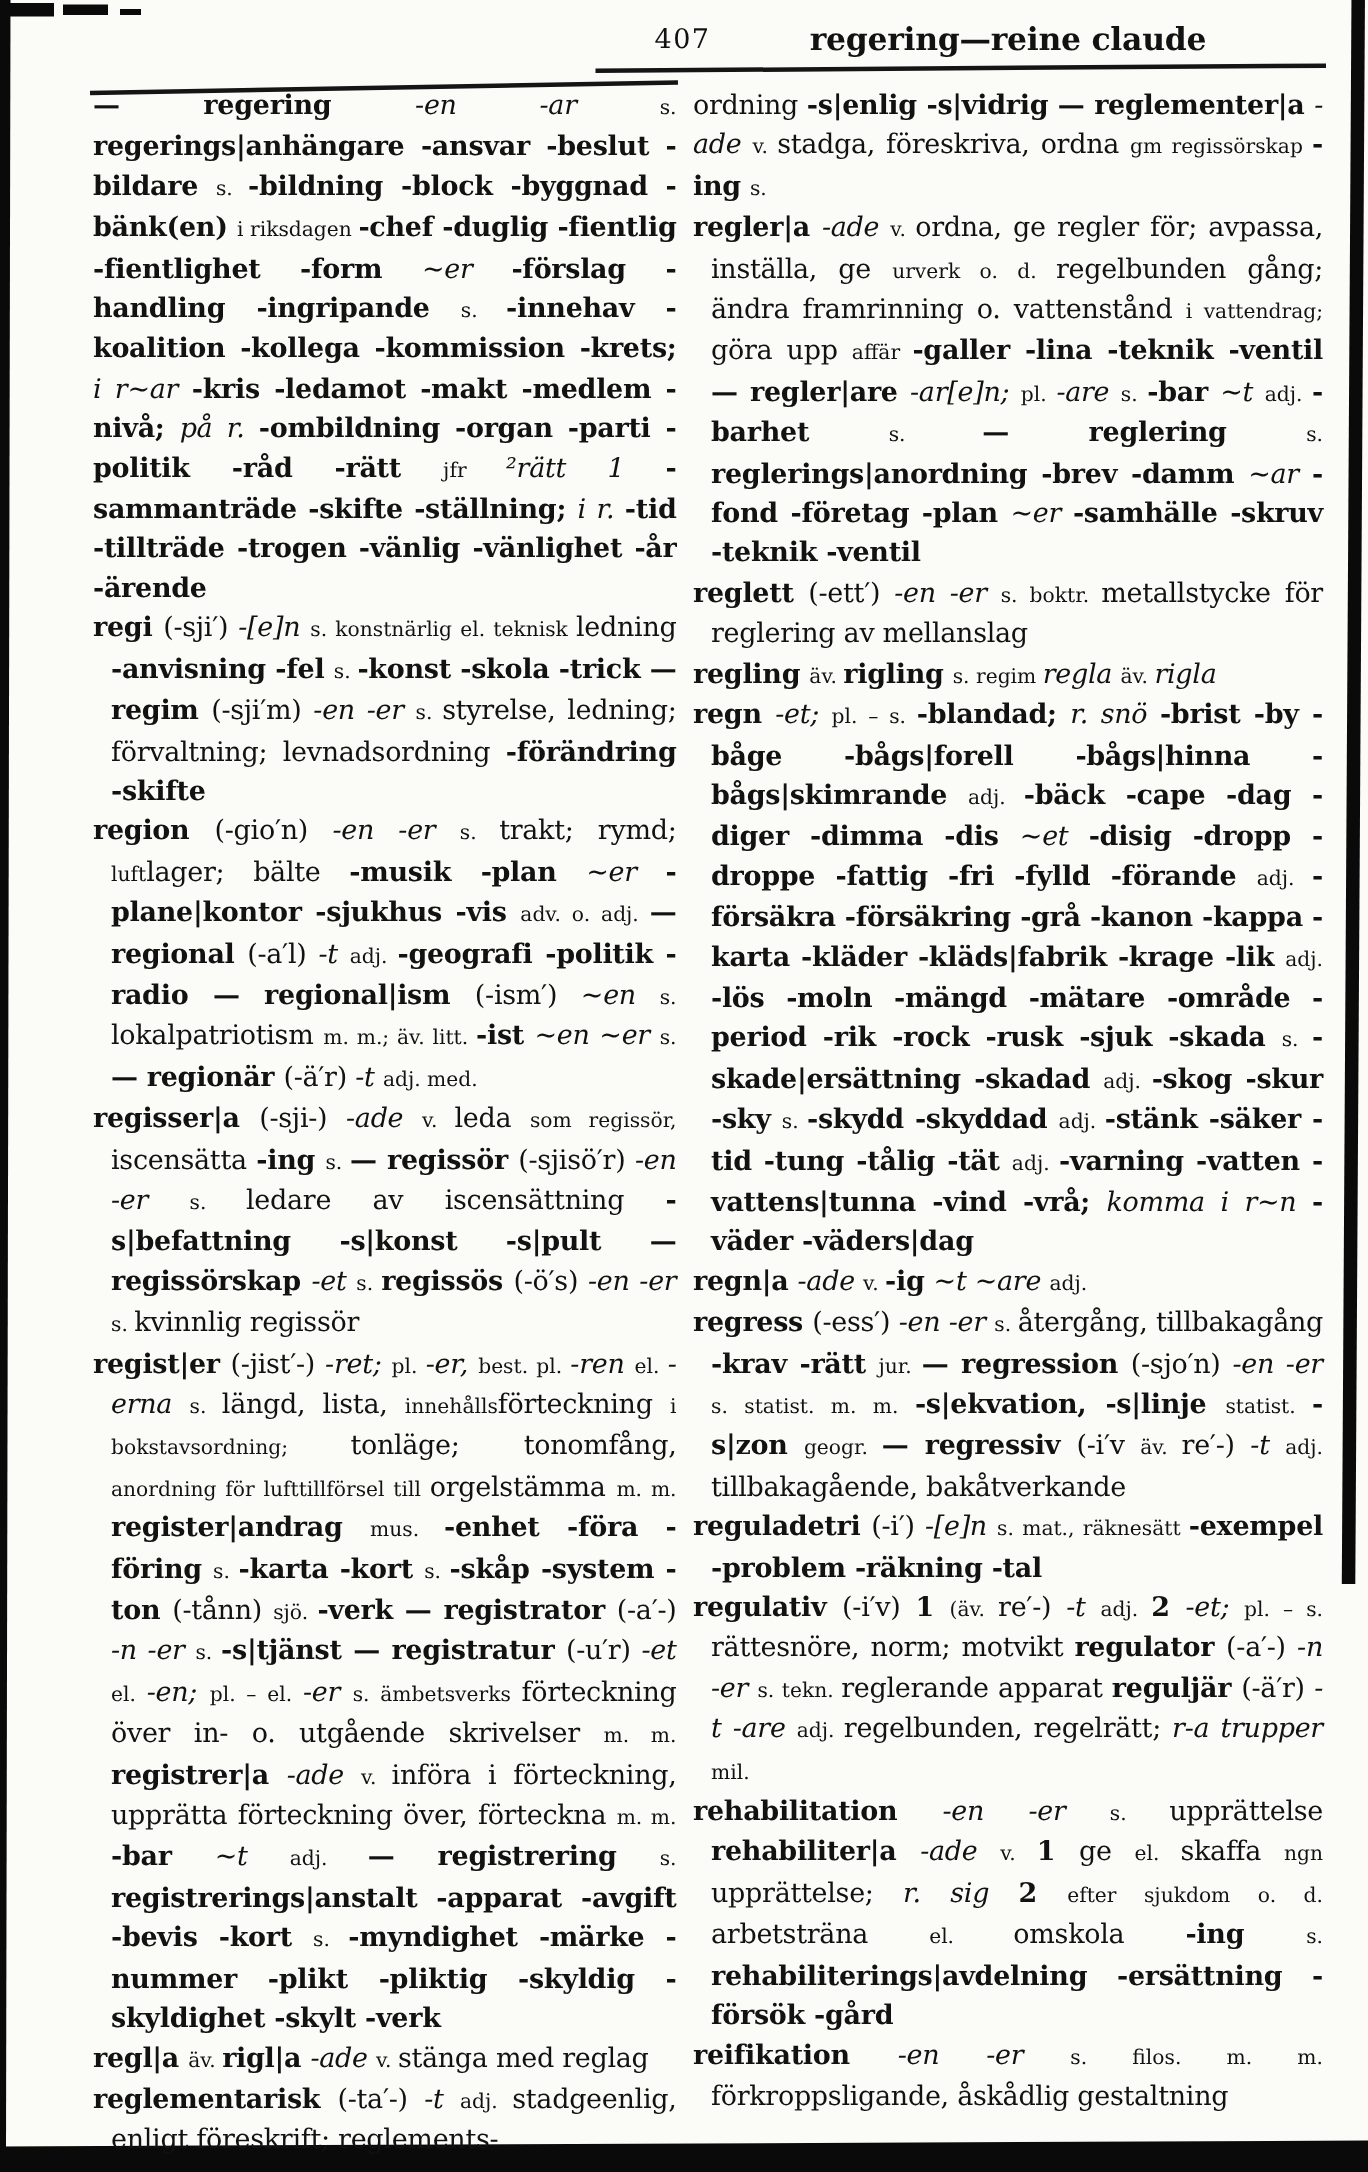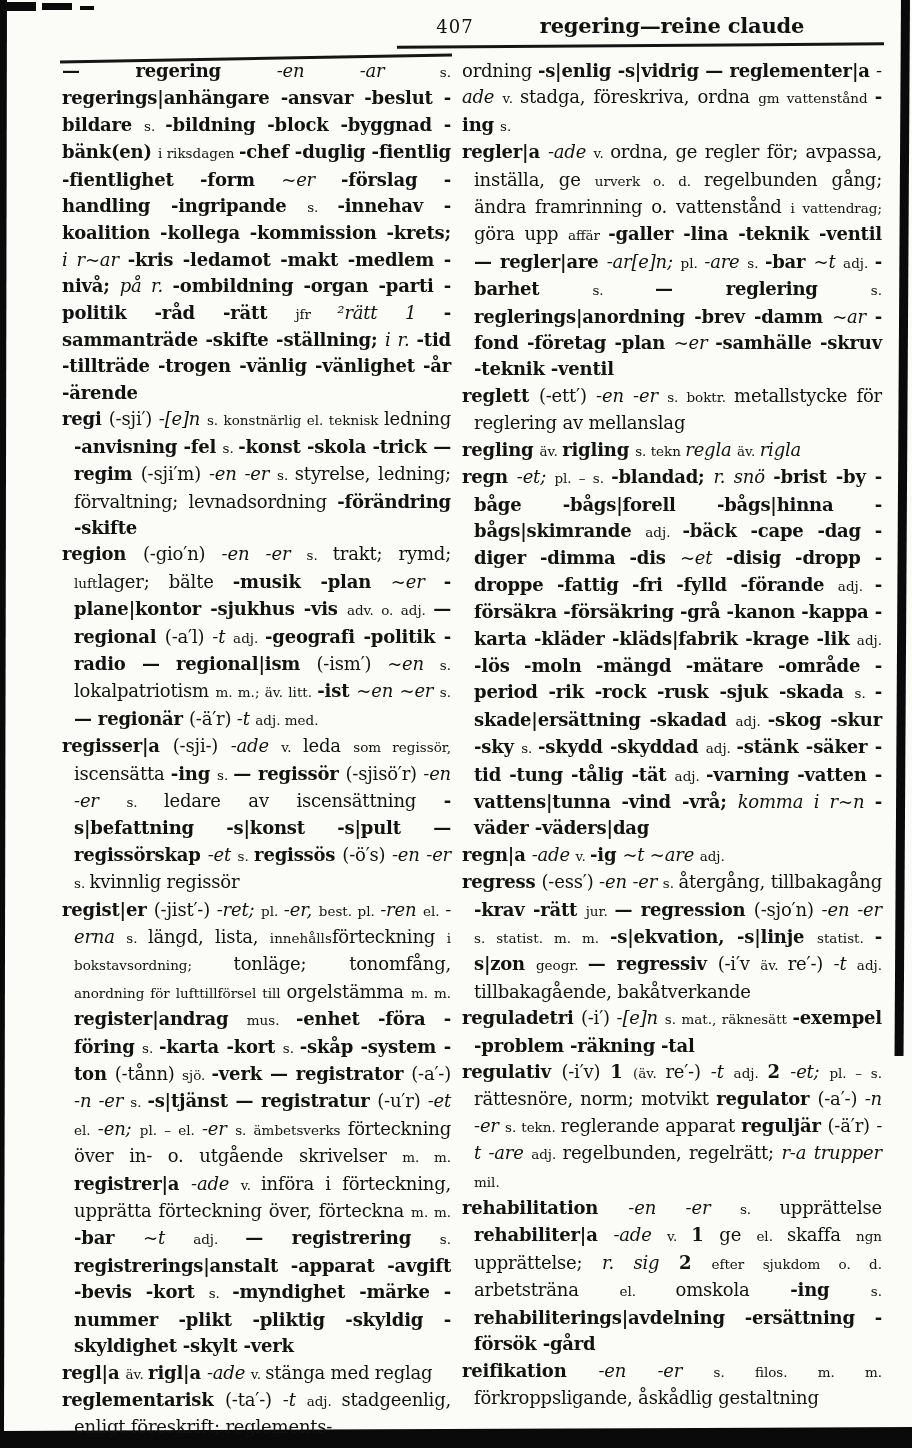--- a/index.html
+++ b/index.html
@@ -64,24 +64,24 @@
 <div class="column" id="col-left">
     <p class="entry cont"><span class="seg-b">— regering </span><span class="seg-i">-en -ar </span><span class="seg-sm">s. </span><span class="seg-b">regerings|anhängare -ansvar -beslut -bildare </span><span class="seg-sm">s. </span><span class="seg-b">-bildning -block -byggnad -bänk(en) </span><span class="seg-sm">i riksdagen </span><span class="seg-b">-chef -duglig -fientlig -fientlighet -form </span><span class="seg-i">~er </span><span class="seg-b">-förslag -handling -ingripande </span><span class="seg-sm">s. </span><span class="seg-b">-innehav -koalition -kollega -kommission -krets; </span><span class="seg-i">i r~ar </span><span class="seg-b">-kris -ledamot -makt -medlem -nivå; </span><span class="seg-i">på r. </span><span class="seg-b">-ombildning -organ -parti -politik -råd -rätt </span><span class="seg-sm">jfr </span><span class="seg-i">²rätt 1 </span><span class="seg-b">-sammanträde -skifte -ställning; </span><span class="seg-i">i r. </span><span class="seg-b">-tid -tillträde -trogen -vänlig -vänlighet -år -ärende</span></p>
     <p class="entry"><span class="seg-b">regi </span><span class="seg-n">(-sji′) </span><span class="seg-i">-[e]n </span><span class="seg-sm">s. konstnärlig el. teknisk </span><span class="seg-n">ledning </span><span class="seg-b">-anvisning -fel </span><span class="seg-sm">s. </span><span class="seg-b">-konst -skola -trick — regim </span><span class="seg-n">(-sji′m) </span><span class="seg-i">-en -er </span><span class="seg-sm">s. </span><span class="seg-n">styrelse, ledning; förvaltning; levnadsordning </span><span class="seg-b">-förändring -skifte</span></p>
     <p class="entry"><span class="seg-b">region </span><span class="seg-n">(-gio′n) </span><span class="seg-i">-en -er </span><span class="seg-sm">s. </span><span class="seg-n">trakt; rymd; </span><span class="seg-sm">luft</span><span class="seg-n">lager; bälte </span><span class="seg-b">-musik -plan </span><span class="seg-i">~er </span><span class="seg-b">-plane|kontor -sjukhus -vis </span><span class="seg-sm">adv. o. adj. </span><span class="seg-b">— regional </span><span class="seg-n">(-a′l) </span><span class="seg-i">-t </span><span class="seg-sm">adj. </span><span class="seg-b">-geografi -politik -radio — regional|ism </span><span class="seg-n">(-ism′) </span><span class="seg-i">~en </span><span class="seg-sm">s. </span><span class="seg-n">lokalpatriotism </span><span class="seg-sm">m. m.; äv. litt. </span><span class="seg-b">-ist </span><span class="seg-i">~en ~er </span><span class="seg-sm">s. </span><span class="seg-b">— regionär </span><span class="seg-n">(-ä′r) </span><span class="seg-i">-t </span><span class="seg-sm">adj. med.</span></p>
     <p class="entry"><span class="seg-b">regisser|a </span><span class="seg-n">(-sji-) </span><span class="seg-i">-ade </span><span class="seg-sm">v. </span><span class="seg-n">leda </span><span class="seg-sm">som regissör, </span><span class="seg-n">iscensätta </span><span class="seg-b">-ing </span><span class="seg-sm">s. </span><span class="seg-b">— regissör </span><span class="seg-n">(-sjisö′r) </span><span class="seg-i">-en -er </span><span class="seg-sm">s. </span><span class="seg-n">ledare av iscensättning </span><span class="seg-b">-s|befattning -s|konst -s|pult — regissörskap </span><span class="seg-i">-et </span><span class="seg-sm">s. </span><span class="seg-b">regissös </span><span class="seg-n">(-ö′s) </span><span class="seg-i">-en -er </span><span class="seg-sm">s. </span><span class="seg-n">kvinnlig regissör</span></p>
     <p class="entry"><span class="seg-b">regist|er </span><span class="seg-n">(-jist′-) </span><span class="seg-i">-ret; </span><span class="seg-sm">pl. </span><span class="seg-i">-er, </span><span class="seg-sm">best. pl. </span><span class="seg-i">-ren </span><span class="seg-sm">el. </span><span class="seg-i">-erna </span><span class="seg-sm">s. </span><span class="seg-n">längd, lista, </span><span class="seg-sm">innehålls</span><span class="seg-n">förteckning </span><span class="seg-sm">i bokstavsordning; </span><span class="seg-n">tonläge; tonomfång, </span><span class="seg-sm">anordning för lufttillförsel till </span><span class="seg-n">orgelstämma </span><span class="seg-sm">m. m. </span><span class="seg-b">register|andrag </span><span class="seg-sm">mus. </span><span class="seg-b">-enhet -föra -föring </span><span class="seg-sm">s. </span><span class="seg-b">-karta -kort </span><span class="seg-sm">s. </span><span class="seg-b">-skåp -system -ton </span><span class="seg-n">(-tånn) </span><span class="seg-sm">sjö. </span><span class="seg-b">-verk — registrator </span><span class="seg-n">(-a′-) </span><span class="seg-i">-n -er </span><span class="seg-sm">s. </span><span class="seg-b">-s|tjänst — registratur </span><span class="seg-n">(-u′r) </span><span class="seg-i">-et </span><span class="seg-sm">el. </span><span class="seg-i">-en; </span><span class="seg-sm">pl. – el. </span><span class="seg-i">-er </span><span class="seg-sm">s. ämbetsverks </span><span class="seg-n">förteckning över in- o. utgående skrivelser </span><span class="seg-sm">m. m. </span><span class="seg-b">registrer|a </span><span class="seg-i">-ade </span><span class="seg-sm">v. </span><span class="seg-n">införa i förteckning, upprätta förteckning över, förteckna </span><span class="seg-sm">m. m. </span><span class="seg-b">-bar </span><span class="seg-i">~t </span><span class="seg-sm">adj. </span><span class="seg-b">— registrering </span><span class="seg-sm">s. </span><span class="seg-b">registrerings|anstalt -apparat -avgift -bevis -kort </span><span class="seg-sm">s. </span><span class="seg-b">-myndighet -märke -nummer -plikt -pliktig -skyldig -skyldighet -skylt -verk</span></p>
     <p class="entry"><span class="seg-b">regl|a </span><span class="seg-sm">äv. </span><span class="seg-b">rigl|a </span><span class="seg-i">-ade </span><span class="seg-sm">v. </span><span class="seg-n">stänga med reglag</span></p>
     <p class="entry"><span class="seg-b">reglementarisk </span><span class="seg-n">(-ta′-) </span><span class="seg-i">-t </span><span class="seg-sm">adj. </span><span class="seg-n">stadgeenlig, enligt föreskrift; reglements- </span></p>
   </div>
 <div class="column" id="col-right">
-    <p class="entry cont"><span class="seg-n">ordning </span><span class="seg-b">-s|enlig -s|vidrig — reglementer|a </span><span class="seg-i">-ade </span><span class="seg-sm">v. </span><span class="seg-n">stadga, föreskriva, ordna </span><span class="seg-sm">gm vattenstånd </span><span class="seg-b">-ing </span><span class="seg-sm">s.</span></p>
+    <p class="entry cont"><span class="seg-n">ordning </span><span class="seg-b">-s|enlig -s|vidrig — reglementer|a </span><span class="seg-i">-ade </span><span class="seg-sm">v. </span><span class="seg-n">stadga, föreskriva, ordna </span><span class="seg-sm">gm regissörskap </span><span class="seg-b">-ing </span><span class="seg-sm">s.</span></p>
     <p class="entry"><span class="seg-b">regler|a </span><span class="seg-i">-ade </span><span class="seg-sm">v. </span><span class="seg-n">ordna, ge regler för; avpassa, inställa, ge </span><span class="seg-sm">urverk o. d. </span><span class="seg-n">regelbunden gång; ändra framrinning o. vattenstånd </span><span class="seg-sm">i vattendrag; </span><span class="seg-n">göra upp </span><span class="seg-sm">affär </span><span class="seg-b">-galler -lina -teknik -ventil — regler|are </span><span class="seg-i">-ar[e]n; </span><span class="seg-sm">pl. </span><span class="seg-i">-are </span><span class="seg-sm">s. </span><span class="seg-b">-bar </span><span class="seg-i">~t </span><span class="seg-sm">adj. </span><span class="seg-b">-barhet </span><span class="seg-sm">s. </span><span class="seg-b">— reglering </span><span class="seg-sm">s. </span><span class="seg-b">reglerings|anordning -brev -damm </span><span class="seg-i">~ar </span><span class="seg-b">-fond -företag -plan </span><span class="seg-i">~er </span><span class="seg-b">-samhälle -skruv -teknik -ventil</span></p>
     <p class="entry"><span class="seg-b">reglett </span><span class="seg-n">(-ett′) </span><span class="seg-i">-en -er </span><span class="seg-sm">s. boktr. </span><span class="seg-n">metallstycke för reglering av mellanslag</span></p>
-    <p class="entry"><span class="seg-b">regling </span><span class="seg-sm">äv. </span><span class="seg-b">rigling </span><span class="seg-sm">s. tekn </span><span class="seg-i">regla </span><span class="seg-sm">äv. </span><span class="seg-i">rigla</span></p>
+    <p class="entry"><span class="seg-b">regling </span><span class="seg-sm">äv. </span><span class="seg-b">rigling </span><span class="seg-sm">s. regim </span><span class="seg-i">regla </span><span class="seg-sm">äv. </span><span class="seg-i">rigla</span></p>
     <p class="entry"><span class="seg-b">regn </span><span class="seg-i">-et; </span><span class="seg-sm">pl. – s. </span><span class="seg-b">-blandad; </span><span class="seg-i">r. snö </span><span class="seg-b">-brist -by -båge -bågs|forell -bågs|hinna -bågs|skimrande </span><span class="seg-sm">adj. </span><span class="seg-b">-bäck -cape -dag -diger -dimma -dis </span><span class="seg-i">~et </span><span class="seg-b">-disig -dropp -droppe -fattig -fri -fylld -förande </span><span class="seg-sm">adj. </span><span class="seg-b">-försäkra -försäkring -grå -kanon -kappa -karta -kläder -kläds|fabrik -krage -lik </span><span class="seg-sm">adj. </span><span class="seg-b">-lös -moln -mängd -mätare -område -period -rik -rock -rusk -sjuk -skada </span><span class="seg-sm">s. </span><span class="seg-b">-skade|ersättning -skadad </span><span class="seg-sm">adj. </span><span class="seg-b">-skog -skur -sky </span><span class="seg-sm">s. </span><span class="seg-b">-skydd -skyddad </span><span class="seg-sm">adj. </span><span class="seg-b">-stänk -säker -tid -tung -tålig -tät </span><span class="seg-sm">adj. </span><span class="seg-b">-varning -vatten -vattens|tunna -vind -vrå; </span><span class="seg-i">komma i r~n </span><span class="seg-b">-väder -väders|dag</span></p>
     <p class="entry"><span class="seg-b">regn|a </span><span class="seg-i">-ade </span><span class="seg-sm">v. </span><span class="seg-b">-ig </span><span class="seg-i">~t ~are </span><span class="seg-sm">adj.</span></p>
     <p class="entry"><span class="seg-b">regress </span><span class="seg-n">(-ess′) </span><span class="seg-i">-en -er </span><span class="seg-sm">s. </span><span class="seg-n">återgång, tillbakagång </span><span class="seg-b">-krav -rätt </span><span class="seg-sm">jur. </span><span class="seg-b">— regression </span><span class="seg-n">(-sjo′n) </span><span class="seg-i">-en -er </span><span class="seg-sm">s. statist. m. m. </span><span class="seg-b">-s|ekvation, -s|linje </span><span class="seg-sm">statist. </span><span class="seg-b">-s|zon </span><span class="seg-sm">geogr. </span><span class="seg-b">— regressiv </span><span class="seg-n">(-i′v </span><span class="seg-sm">äv. </span><span class="seg-n">re′-) </span><span class="seg-i">-t </span><span class="seg-sm">adj. </span><span class="seg-n">tillbakagående, bakåtverkande</span></p>
     <p class="entry"><span class="seg-b">reguladetri </span><span class="seg-n">(-i′) </span><span class="seg-i">-[e]n </span><span class="seg-sm">s. mat., räknesätt </span><span class="seg-b">-exempel -problem -räkning -tal</span></p>
     <p class="entry"><span class="seg-b">regulativ </span><span class="seg-n">(-i′v) </span><span class="seg-b">1 </span><span class="seg-sm">(äv. </span><span class="seg-n">re′-) </span><span class="seg-i">-t </span><span class="seg-sm">adj. </span><span class="seg-b">2 </span><span class="seg-i">-et; </span><span class="seg-sm">pl. – s. </span><span class="seg-n">rättesnöre, norm; motvikt </span><span class="seg-b">regulator </span><span class="seg-n">(-a′-) </span><span class="seg-i">-n -er </span><span class="seg-sm">s. tekn. </span><span class="seg-n">reglerande apparat </span><span class="seg-b">reguljär </span><span class="seg-n">(-ä′r) </span><span class="seg-i">-t -are </span><span class="seg-sm">adj. </span><span class="seg-n">regelbunden, regelrätt; </span><span class="seg-i">r-a trupper </span><span class="seg-sm">mil.</span></p>
     <p class="entry"><span class="seg-b">rehabilitation </span><span class="seg-i">-en -er </span><span class="seg-sm">s. </span><span class="seg-n">upprättelse </span><span class="seg-b">rehabiliter|a </span><span class="seg-i">-ade </span><span class="seg-sm">v. </span><span class="seg-b">1 </span><span class="seg-n">ge </span><span class="seg-sm">el. </span><span class="seg-n">skaffa </span><span class="seg-sm">ngn </span><span class="seg-n">upprättelse; </span><span class="seg-i">r. sig </span><span class="seg-b">2 </span><span class="seg-sm">efter sjukdom o. d. </span><span class="seg-n">arbetsträna </span><span class="seg-sm">el. </span><span class="seg-n">omskola </span><span class="seg-b">-ing </span><span class="seg-sm">s. </span><span class="seg-b">rehabiliterings|avdelning -ersättning -försök -gård</span></p>
     <p class="entry"><span class="seg-b">reifikation </span><span class="seg-i">-en -er </span><span class="seg-sm">s. filos. m. m. </span><span class="seg-n">förkroppsligande, åskådlig gestaltning</span></p>
   </div>
 
 </body></html>

